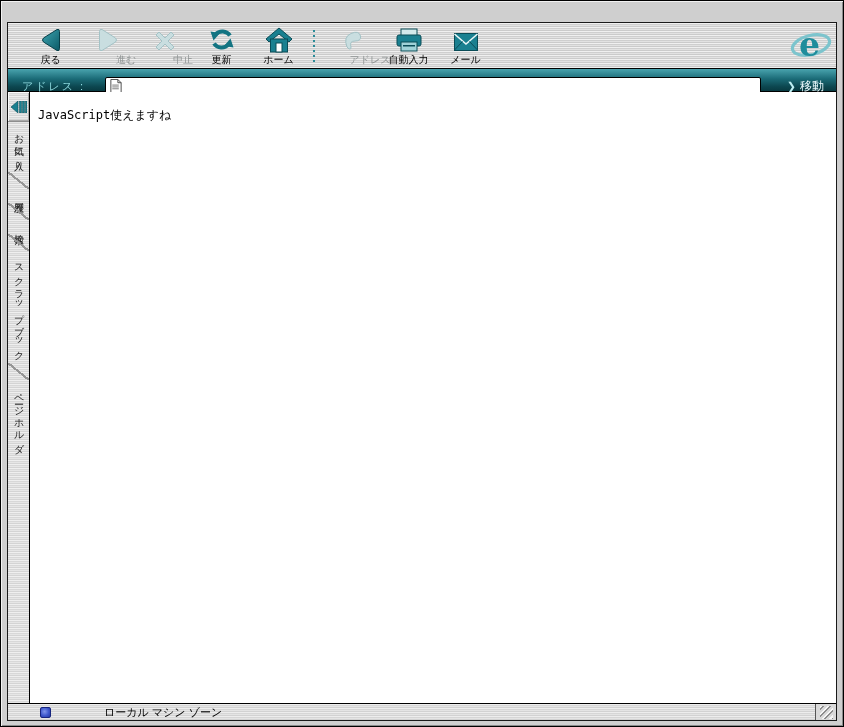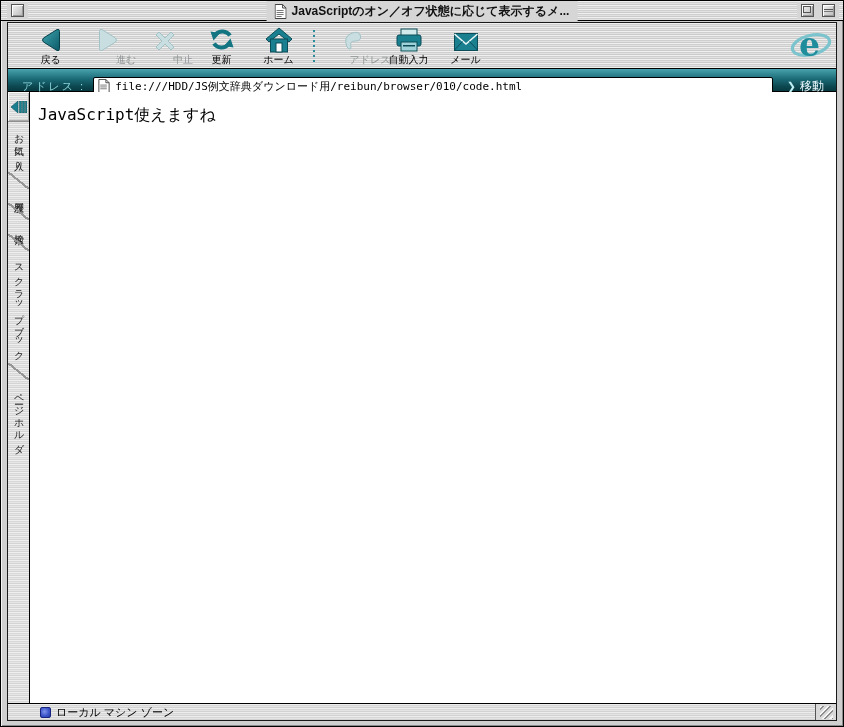--- a/index.html
+++ b/index.html
@@ -50,21 +50,21 @@
   .tlabel { font-size:10px; line-height:12px; color:#000; white-space:nowrap; }
   .tbtn.disabled .tlabel { color:#8f9494;margin-left:37px; }
   .tsep { width:2px; height:32px; margin:0 8px 4px 6px; align-self:flex-end;
     background: repeating-linear-gradient(to bottom,#2b8b98 0 2px,rgba(0,0,0,0) 2px 5px); }
   .ie-logo { position:absolute; right:4px; top:1px; width:42px; height:42px; }
 
   
   .addressbar {
     height:23px; flex:0 0 23px; border-bottom:1px solid #000;
     background: linear-gradient(to bottom,#49a3ae 0%,#1b6b77 45%,#0c4750 80%,#083a41 100%);
-    display:flex; align-items:center; padding:12px 6px 0 14px; gap:8px;
+    display:flex; align-items:center; padding:12px 6px 0 14px; gap:20px;
   }
   .addr-label { color:#8edbe0; font-size:11px; letter-spacing:2px; white-space:nowrap; }
   .addr-field {
     flex:1; height:18px; background:#fff; border:1px solid #000; border-radius:2px;
     display:flex; align-items:center; gap:5px; padding:0 4px; overflow:hidden;
   }
   .addr-url { font-family:"DejaVu Sans Mono","Liberation Mono",monospace; font-size:11px; color:#000; white-space:nowrap; }
   .go-btn { display:flex; align-items:center; gap:4px; color:#eefcff; font-size:12px; padding:0 6px; cursor:pointer; white-space:nowrap; }
   .go-arrow { color:#bdeef2; font-size:11px; }
 
@@ -81,64 +81,41 @@
     cursor:pointer;
   }
   .vtab {
     writing-mode:vertical-rl; text-orientation:mixed;
     font-size:10px; letter-spacing:1px; color:#222;
     padding:5px 0; text-align:center; align-self:center; cursor:pointer; white-space:nowrap;
   }
   .vsep { height:17px; flex:0 0 17px; margin:1px 0;
     background: linear-gradient(to right top, rgba(0,0,0,0) 46%, #969696 46%, #969696 54%, rgba(0,0,0,0) 54%); }
   .content { flex:1; background:#fff; padding:13px 8px; overflow:hidden; }
-  .content-text { font-family:"DejaVu Sans Mono","Liberation Mono",monospace; font-size:16px; color:#000; }
+  .content-text { font-family:"DejaVu Sans Mono","Liberation Mono",monospace; font-size:12px; color:#000; }
 
   
   .statusbar {
     height:17px; flex:0 0 17px; border-top:1px solid #000;
     display:flex; align-items:center; gap:5px; padding-left:32px; position:relative;
     background: repeating-linear-gradient(to bottom,#ededed 0 1px,#d6d6d6 1px 2px,#e4e4e4 2px 3px,#d2d2d2 3px 4px);
   }
   .zone-icon { width:11px; height:11px; flex:0 0 11px; border:1px solid #16247e; border-radius:2px;
     background: radial-gradient(circle at 40% 40%, #7f95ea 0%, #3d57cc 55%, #2438a0 100%); }
-  .zone-label { font-size:11px; color:#000; white-space:nowrap; }
+  .zone-label { font-size:11px; color:#000; white-space:nowrap;margin-left:48px; }
   .grip { position:absolute; right:0; top:0; bottom:0; width:21px; border-left:1px solid #555;
     background:#d9d9d9; display:flex; align-items:center; justify-content:center; cursor:nwse-resize; }
   .grip-lines { width:13px; height:13px;
     background: repeating-linear-gradient(135deg,#f6f6f6 0 2px,#8d8d8d 2px 3px,#d9d9d9 3px 5px); }
 </style>
 </head>
 <body>
 
 <div class="window">
 
-  <div class="titlebar pinstripe">
-    <div class="tb-widget-pad" style="margin-left:6px;">
-      <div class="mac-box"></div>
-    </div>
-    <div class="title-group">
-      <svg width="12" height="15" viewBox="0 0 12 15">
-        <path d="M0.5 0.5 H8 L11.5 4 V14.5 H0.5 Z" fill="#fff" stroke="#444"></path>
-        <path d="M8 0.5 V4 H11.5" fill="none" stroke="#444"></path>
-        <rect x="2" y="6" width="7" height="1" fill="#777"></rect>
-          <rect x="2" y="8" width="7" height="1" fill="#777"></rect>
-        <rect x="2" y="10" width="7" height="1" fill="#777"></rect>
-          <rect x="2" y="12" width="5" height="1" fill="#777"></rect>
-      </svg>
-      <span class="title-text">JavaScriptのオン／オフ状態に応じて表示するメ...</span>
-    </div>
-    <div class="spacer"></div>
-    <div class="tb-widget-pad">
-      <div class="mac-box zoom-box"></div>
-    </div>
-    <div class="tb-widget-pad" style="margin-right:4px;">
-      <div class="mac-box collapse-box"></div>
-    </div>
-  </div>
 
   <div class="inner">
 
     <div class="toolbar pinstripe">
 
       <div class="tbtn">
         <span class="ticon">
           <svg width="28" height="26" viewBox="0 0 28 26">
             <defs>
                 <linearGradient id="tg" x1="0" y1="0" x2="1" y2="1">
@@ -238,21 +215,20 @@
     <div class="addressbar">
       <span class="addr-label">アドレス :</span>
       <div class="addr-field">
         <svg width="12" height="14" viewBox="0 0 12 15">
           <path d="M0.5 0.5 H8 L11.5 4 V14.5 H0.5 Z" fill="#fff" stroke="#444"></path>
           <path d="M8 0.5 V4 H11.5" fill="none" stroke="#444"></path>
           <rect x="2" y="6" width="7" height="1" fill="#777"></rect>
             <rect x="2" y="8" width="7" height="1" fill="#777"></rect>
           <rect x="2" y="10" width="7" height="1" fill="#777"></rect>
         </svg>
-        <span class="addr-url">file:///HDD/JS例文辞典ダウンロード用/reibun/browser/010/code.html</span>
       </div>
       <div class="go-btn">
         <span class="go-arrow">❯</span>
         <span>移動</span>
       </div>
     </div>
 
     <div class="main">
       <div class="sidebar-strip">
         <div class="collapse-btn">

